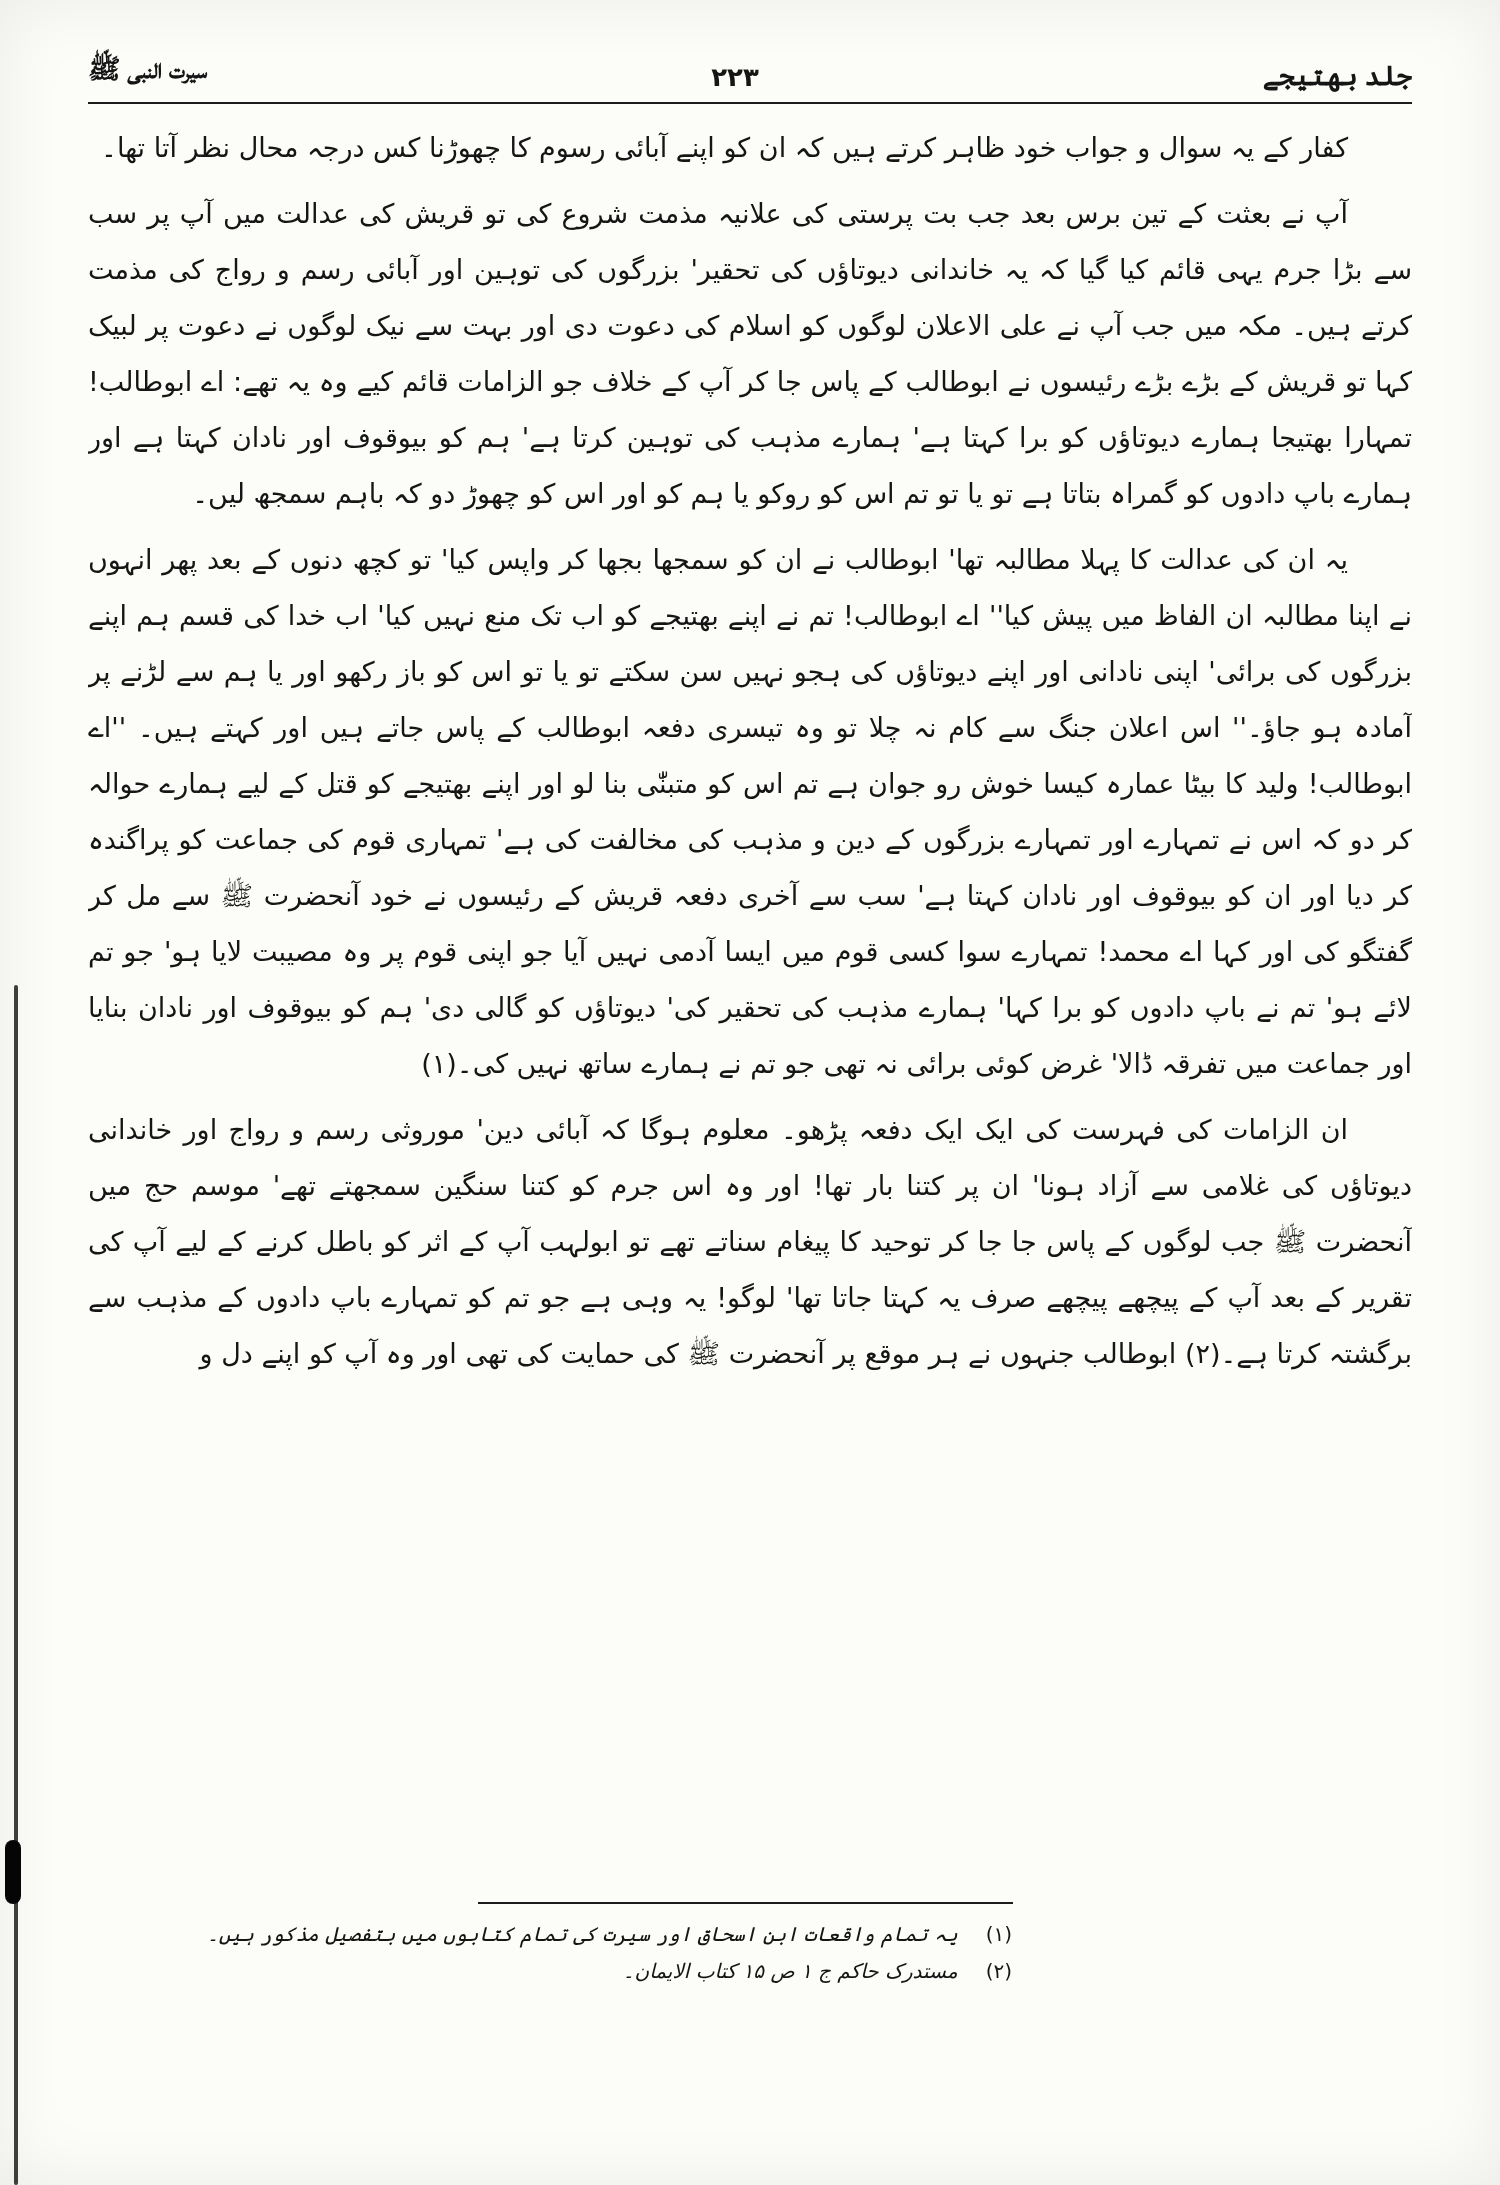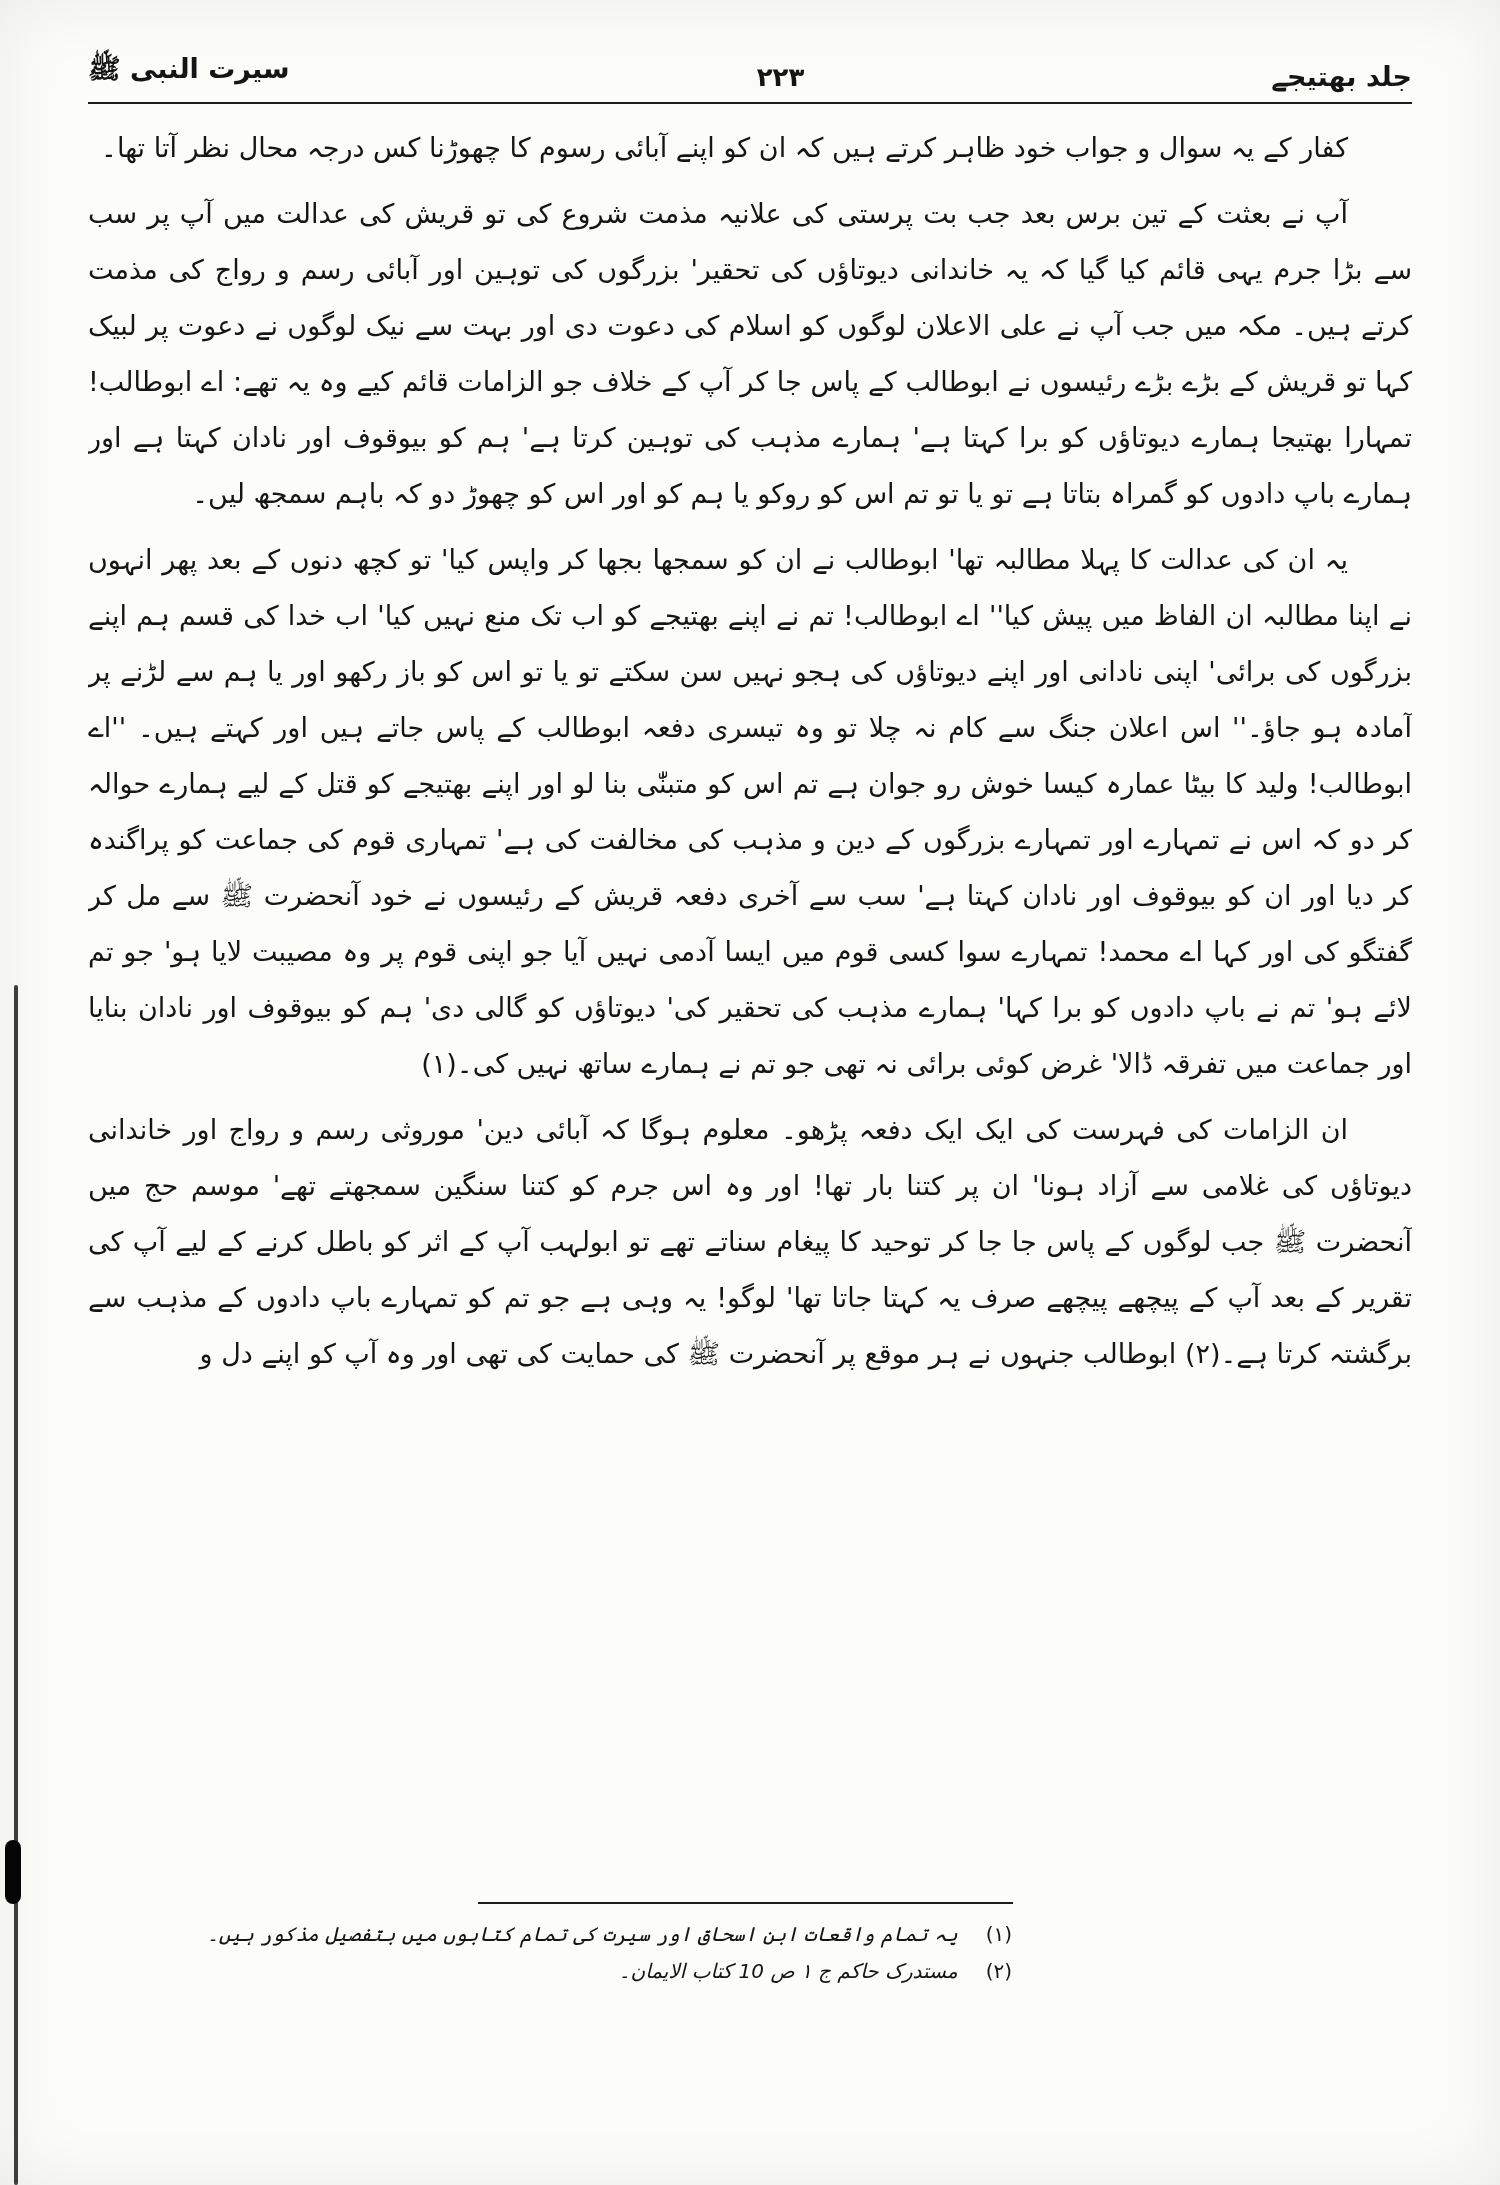--- a/index.html
+++ b/index.html
@@ -21,21 +21,21 @@
 
   
   .page-header {
     direction: ltr;
     display: flex;
     justify-content: space-between;
     align-items: flex-end;
     font-size: 27px;
     font-weight: bold;
   }
-  .page-header .rtl { direction: rtl; }
+  .page-header .rtl { direction: rtl; font-family: Liberation Serif, serif; }
   .page-number {
     font-weight: bold;
     font-size: 26px;
     letter-spacing: 3px;
   }
   .header-rule {
     border-bottom: 2px solid #1c1c1c;
     margin-top: 10px;
   }
 
@@ -121,18 +121,18 @@
     </main>
 
     <div class="footnote-rule"></div>
     <section class="footnotes">
       <div class="footnote">
         <span class="fn-marker">(۱)</span>
         <span class="fn-text">یہ تمام واقعات ابن اسحاق اور سیرت کی تمام کتابوں میں بتفصیل مذکور ہیں۔</span>
       </div>
       <div class="footnote">
         <span class="fn-marker">(۲)</span>
-        <span class="fn-text">مستدرک حاکم ج ۱ ص 10 کتاب الایمان۔</span>
+        <span class="fn-text">مستدرک حاکم ج ۱ ص ۱۵ کتاب الایمان۔</span>
       </div>
     </section>
 
   </div>
 </div>
 
 </body></html>

